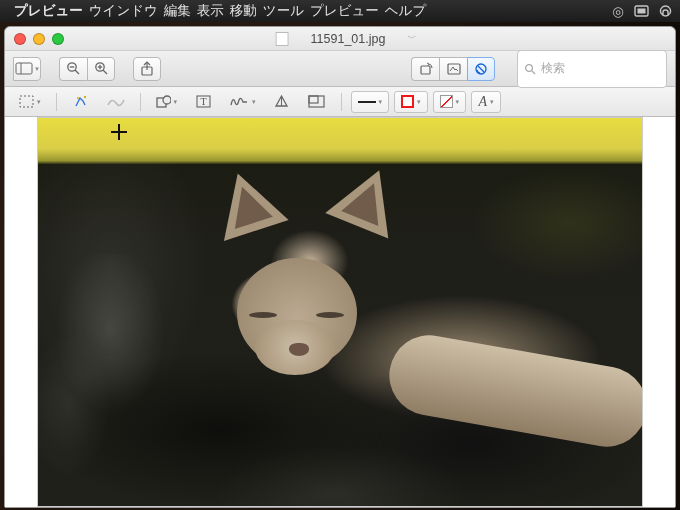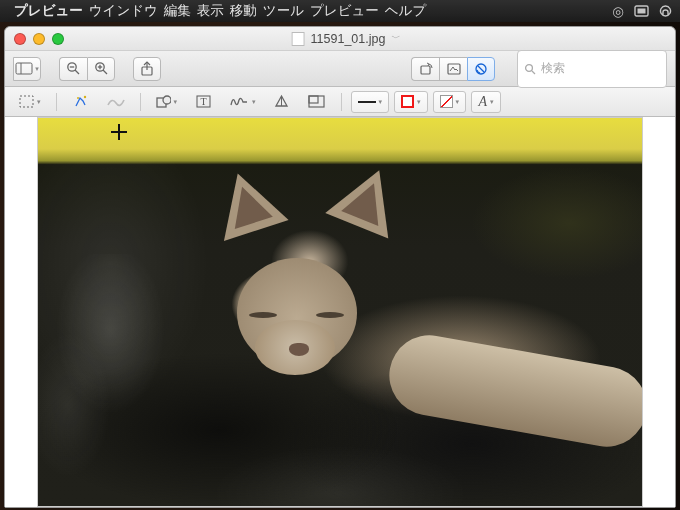--- a/index.html
+++ b/index.html
@@ -43,21 +43,21 @@
     height: 24px;
     display: flex; align-items: center;
     border-bottom: 1px solid #cfcfcf;
     background: linear-gradient(#f3f3f3,#e4e4e4);
     border-radius: 6px 6px 0 0;
     position: relative;
   }
   .traffic { display:flex; gap:7px; padding-left:9px; }
   .traffic .dot { width:12px; height:12px; border-radius:50%; border:.5px solid rgba(0,0,0,.25); }
   .dot.red{background:#fc5b53;} .dot.yellow{background:#fdbb2b;} .dot.green{background:#29c940;}
-  .title-center { position:absolute; left:50%; transform:translateX(-50%); display:flex; align-items:center; gap:6px; color:#4a4a4a; font-size:12.5px;padding-left:12px; }
+  .title-center { position:absolute; left:50%; transform:translateX(-50%); display:flex; align-items:center; gap:22px; color:#4a4a4a; font-size:12.5px;padding-left:12px; }
   .title-center .chevron{ font-size:9px; color:#7a7a7a; }
   .jpg-icon { width:13px; height:14px; background:#fff; border:1px solid #bbb; position:relative; }
   .jpg-icon::after{content:'';position:absolute;inset:2px;background:linear-gradient(135deg,#g 0,#c2e27a 0);}
 
   .maintoolbar {
     height: 36px;
     background: linear-gradient(#f0f0f0,#dedede);
     border-bottom:1px solid #bdbdbd;
     display:flex; align-items:center; padding:0 8px; gap:6px;
     position:relative;

